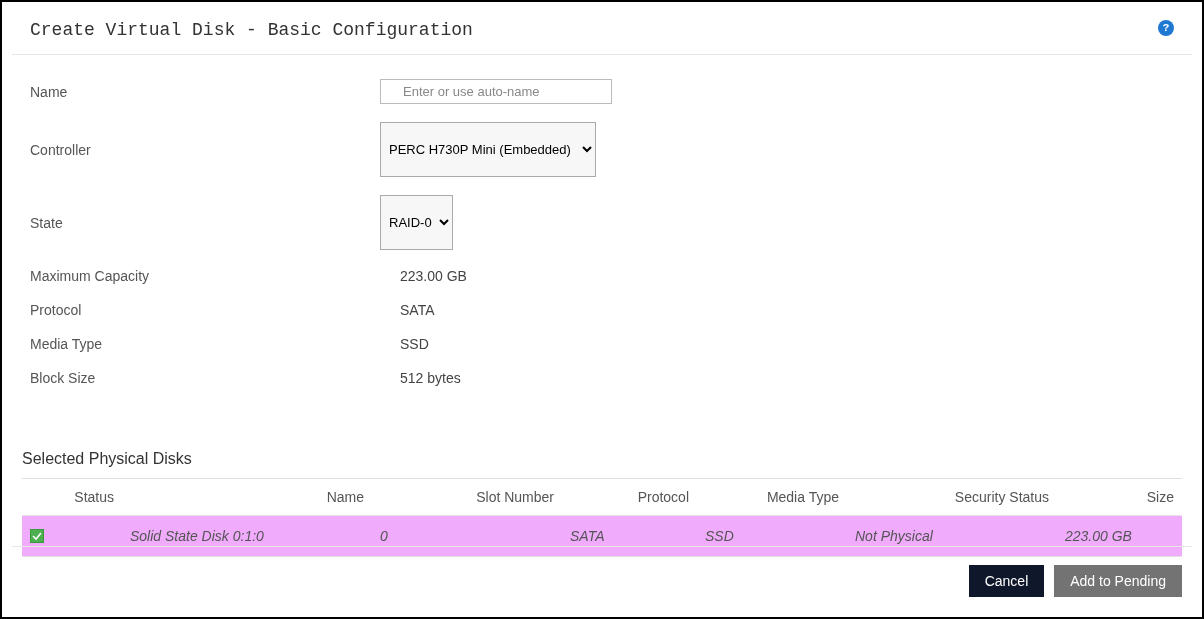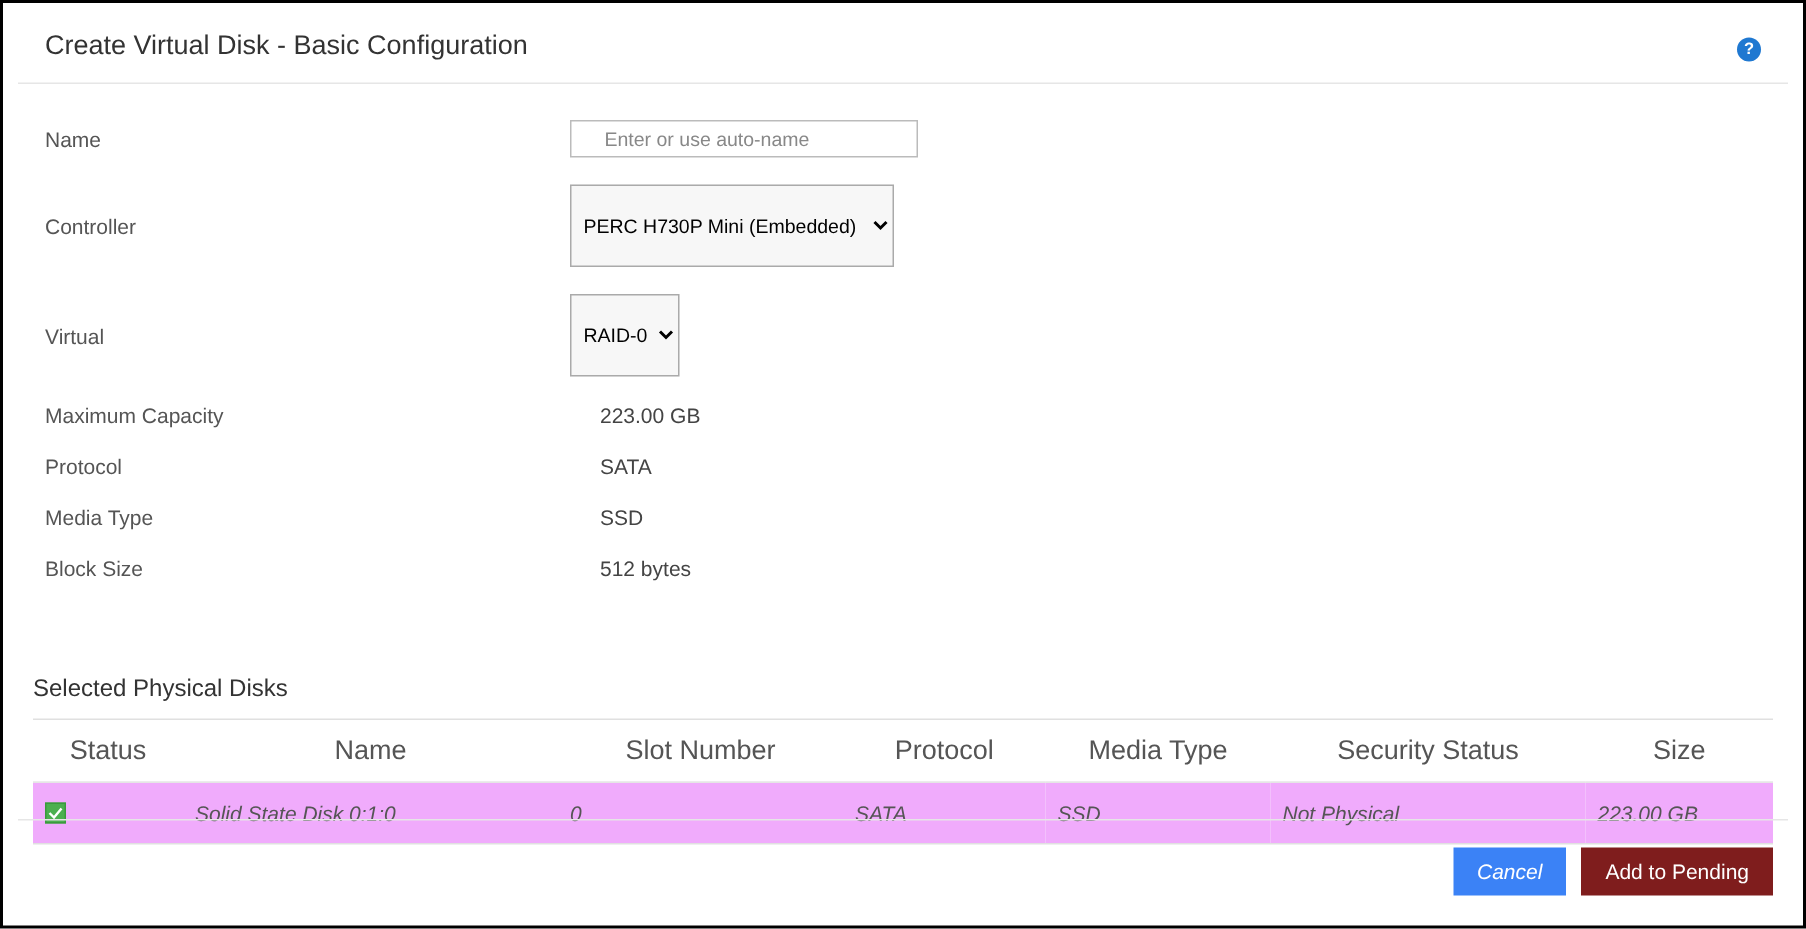--- a/index.html
+++ b/index.html
@@ -9,24 +9,25 @@
     color: #333;
     background: #fff;
     width: 1204px;
     height: 619px;
     border: 2px solid #000;
     position: relative;
   }
   .header {
     display: flex;
     justify-content: space-between;
-    align-items: flex-end;
+    align-items: flex-start;
     padding: 18px 18px 14px 18px;
     border-bottom: 1px solid #e6e6e6;
     margin: 0 10px;
+    font-family: Liberation Mono, monospace;
   }
   .header h1 {
     font-size: 18px;
     font-weight: 400;
     color: #333;
   }
   .help-icon {
     width: 16px;
     height: 16px;
     background: #1f78d1;
@@ -88,26 +89,26 @@
   .table-wrap {
     margin: 0 20px;
     border-top: 1px solid #e0e0e0;
     border-bottom: 1px solid #e0e0e0;
   }
   table {
     width: 100%;
     border-collapse: collapse;
   }
   th {
-    text-align: center;
+    text-align: right;
     font-weight: 400;
     color: #555;
     padding: 10px 8px;
     border-bottom: 1px solid #e6e6e6;
-    font-size: 18px;
+    font-size: 14px;
   }
   td {
     padding: 12px 8px;
     color: #555;
     background: #f0abfc;
     font-style: italic;
   }
   .col-status { width: 100px; }
   .col-name   { width: 250px; }
   .col-slot   { width: 190px; }
@@ -135,22 +136,22 @@
     display: flex;
     justify-content: flex-end;
     gap: 10px;
   }
   .btn {
     border: none;
     padding: 8px 16px;
     font-size: 14px;
     cursor: pointer;
   }
-  .btn-cancel { background: #3b82f6; color: #fff; font-style: italic; }
-  .btn-primary { background: #7f1d1d; color: #fff; }
+  .btn-cancel { background: #0f172a; color: #fff; }
+  .btn-primary { background: #737373; color: #fff; }
 </style>
 </head>
 <body>
 
 <div class="header">
   <h1>Create Virtual Disk - Basic Configuration</h1>
   <div class="help-icon">?</div>
 </div>
 
 <div class="content">
@@ -161,21 +162,21 @@
   </div>
 
   <div class="form-row">
     <div class="label">Controller</div>
     <select style="width:216px;">
       <option>PERC H730P Mini (Embedded)</option>
     </select>
   </div>
 
   <div class="form-row">
-    <div class="label">Virtual</div>
+    <div class="label">State</div>
     <select>
       <option>RAID-0</option>
     </select>
   </div>
 
 
   <div class="settings-row">
     <div class="label">Maximum Capacity</div>
     <div class="value">223.00 GB</div>
   </div>

